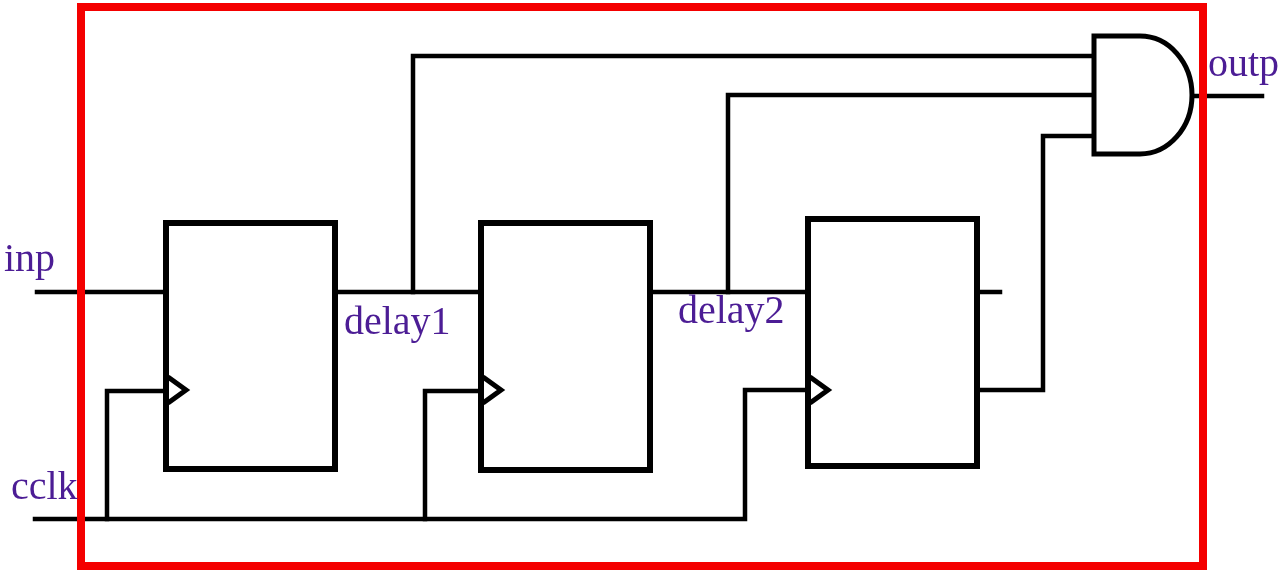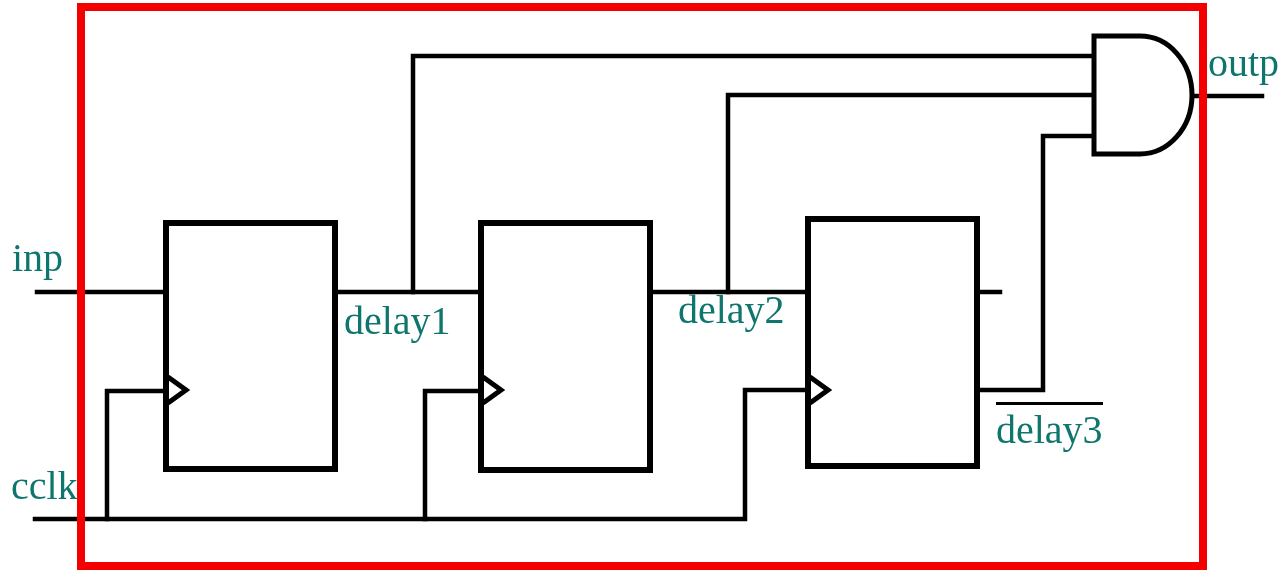--- a/index.html
+++ b/index.html
@@ -18,21 +18,21 @@
   .canvas svg {
     position: absolute;
     left: 0;
     top: 0;
   }
   .lbl {
     position: absolute;
     font-family: "Liberation Serif", serif;
     font-size: 40px;
     line-height: 1;
-    color: #0f766e;
+    color: #4c1d95;
     white-space: nowrap;
   }
   .lbl.overlined {
     border-top: 3px solid #000000;
     padding-top: 5px;
     display: inline-block;
   }
 </style>
 </head>
 <body>
@@ -65,19 +65,18 @@
       <polyline points="168,377 186,390 168,403"></polyline>
       <polyline points="483,377 501,390 483,403"></polyline>
       <polyline points="810,377 828,390 810,403"></polyline>
     </g>
 
     <path d="M1094 36 H1140 A52 59 0 0 1 1140 154 H1094 Z" fill="#ffffff" stroke="#000000" stroke-width="5"></path>
 
     <rect x="81" y="7" width="1122" height="559" fill="none" stroke="#f40000" stroke-width="8"></rect>
   </svg>
 
-  <div class="lbl" style="left:12px;  top:238px;">inp</div>
+  <div class="lbl" style="left:4px;  top:238px;">inp</div>
   <div class="lbl" style="left:11px;  top:466px;">cclk</div>
   <div class="lbl" style="left:344px; top:301px;">delay1</div>
   <div class="lbl" style="left:678px; top:290px;">delay2</div>
-  <div class="lbl overlined" style="left:996px; top:402px;">delay3</div>
   <div class="lbl" style="left:1208px; top:43px;">outp</div>
 </div>
 
 </body></html>

